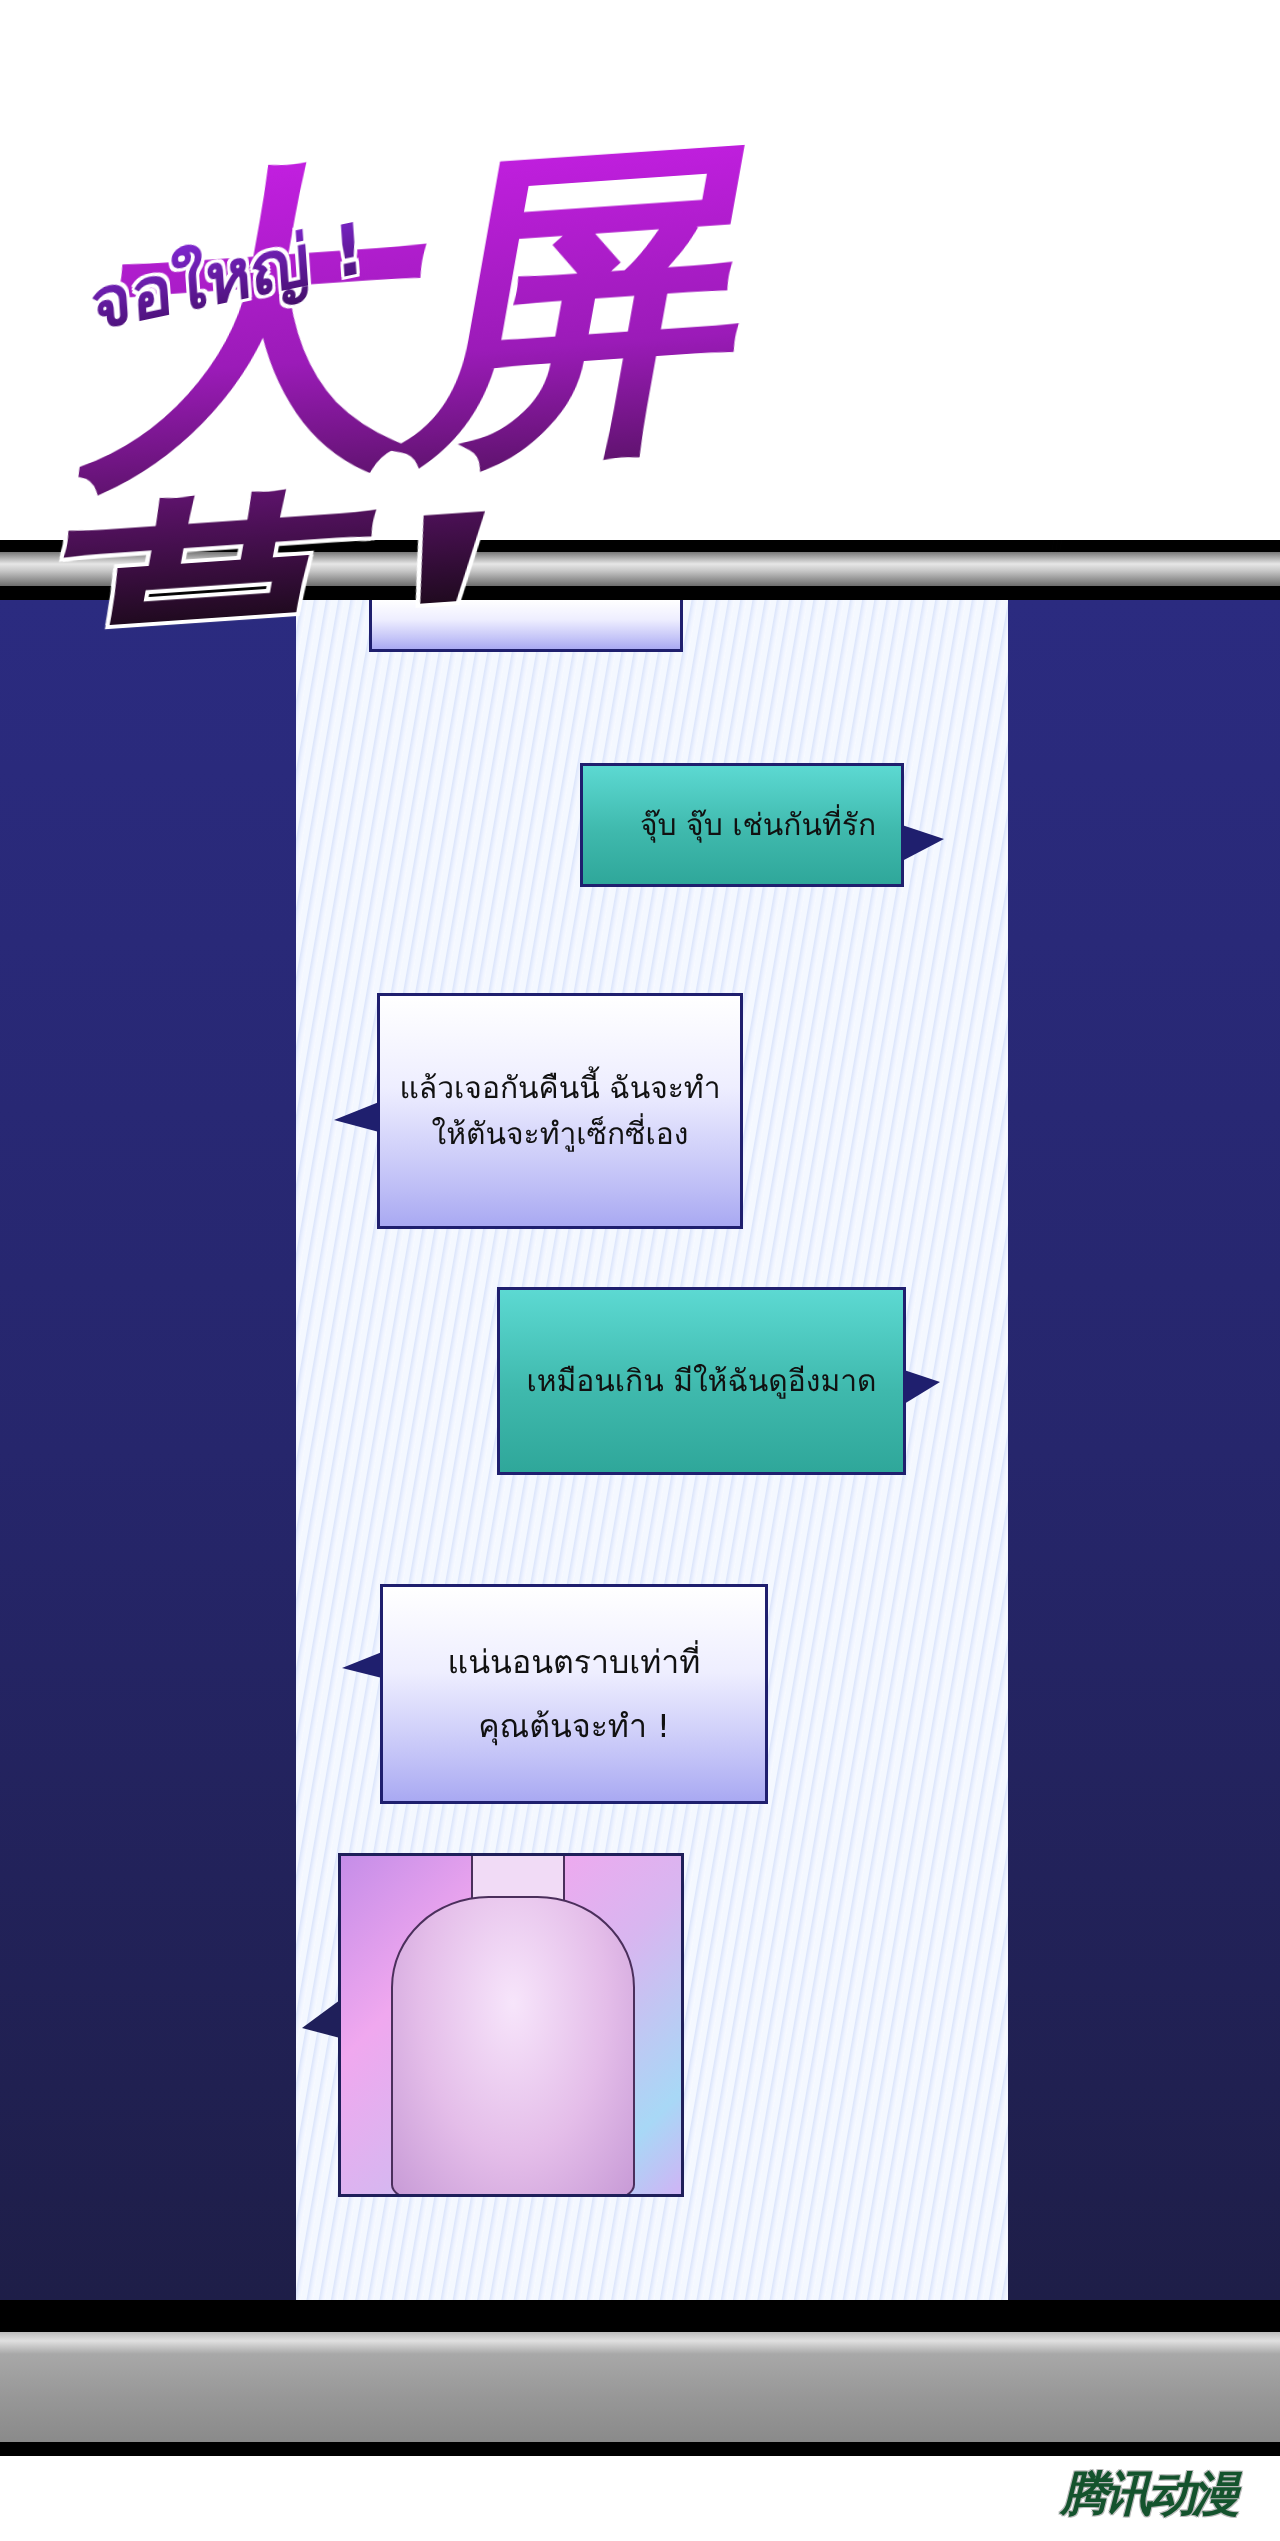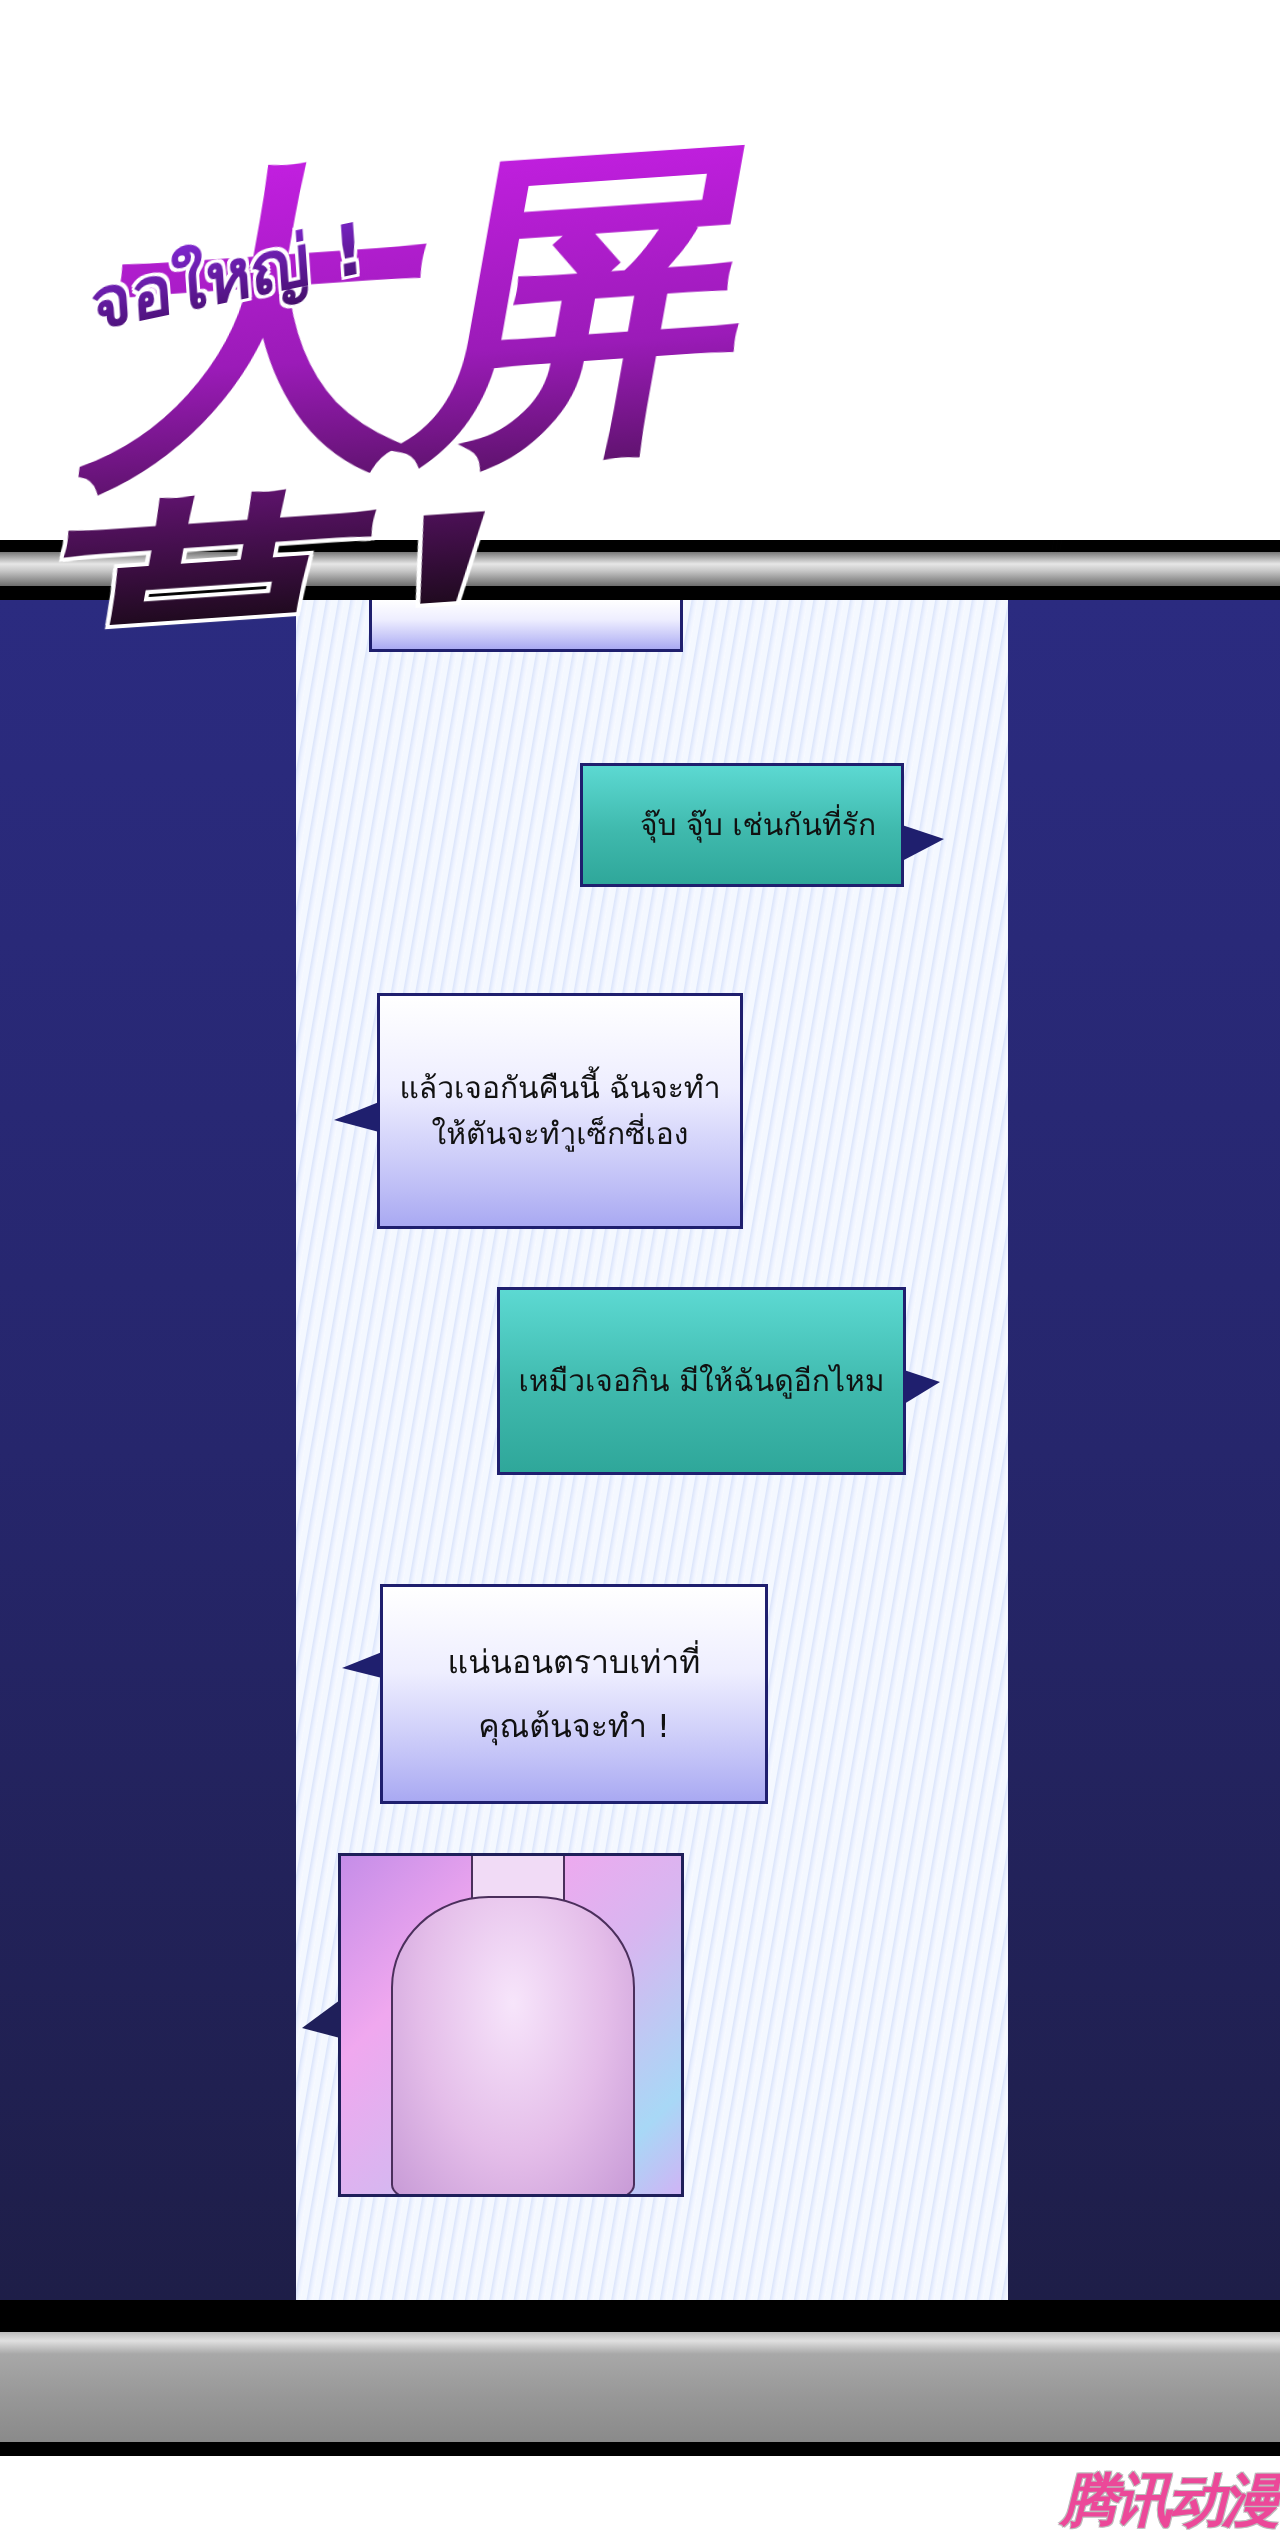--- a/index.html
+++ b/index.html
@@ -21,21 +21,21 @@
     background:repeating-linear-gradient(100deg,#f4f8ff 0px,#f4f8ff 5px,#dde6fb 6px,#eef3ff 9px,#f8faff 12px);}
   .bubble{position:absolute;border:3px solid #1f1f6e;box-sizing:border-box;display:flex;align-items:center;justify-content:center;text-align:center;color:#111;font-size:30px;line-height:1.55;}
   .teal{background:linear-gradient(180deg,#5cd9d2 0%,#3fb9ad 55%,#2fa79a 100%);}
   .lav{background:linear-gradient(180deg,#ffffff 0%,#eeeeff 40%,#c2c2f7 80%,#a9a9f2 100%);}
   .tail{position:absolute;width:0;height:0;}
   .photo{position:absolute;border:3px solid #1f1f5a;box-sizing:border-box;overflow:hidden;
     background:linear-gradient(135deg,#c58de8 0%,#f0a8ef 30%,#d8b6f0 55%,#a8d8f6 85%,#cfb4f5 100%);}
   .torso{position:absolute;left:50px;top:40px;width:240px;height:300px;border-radius:40% 40% 10% 10%/30% 30% 5% 5%;
     background:radial-gradient(ellipse at 50% 35%,#f7e5fb 0%,#e4bde9 55%,#c79ad6 100%);border:2px solid #4b2f5c;}
   .neck{position:absolute;left:130px;top:0;width:90px;height:60px;background:#f1dbf6;border-left:2px solid #4b2f5c;border-right:2px solid #4b2f5c;}
-  .watermark{left:1060px;top:2462px;font-size:58px;font-weight:bold;color:#ec4899;letter-spacing:-4px;font-style:italic;
+  .watermark{left:1060px;top:2462px;font-size:48px;font-weight:bold;color:#14532d;letter-spacing:-4px;font-style:italic;
     text-shadow:1px 1px 0 #bcbcbc,-1px -1px 0 #bcbcbc,1px -1px 0 #bcbcbc,-1px 1px 0 #bcbcbc;}
 </style>
 </head>
 <body>
 
 <div class="abs title-th">จอใหญ่ !</div>
 <div class="abs title-cn">大屏幕!</div>
 
 <div class="abs bar-black" style="top:540px;height:12px;"></div>
 <div class="abs bar-gray-top" style="top:552px;height:34px;"></div>
@@ -54,21 +54,21 @@
   <div class="bubble lav" style="left:81px;top:393px;width:366px;height:236px;justify-content:center;">
     <div>
       <div>แล้วเจอกันคืนนี้ ฉันจะทำ</div>
       <div>ให้ตันจะทำูเซ็กซี่เอง</div>
     </div>
   </div>
   <div class="tail" style="left:38px;top:502px;border-top:18px solid transparent;border-bottom:12px solid transparent;border-right:45px solid #1f1f6e;"></div>
 
   <div class="bubble teal" style="left:201px;top:687px;width:409px;height:188px;">
     <div>
-      <div>เหมืวเจอกิน มีให้ฉันดูอีกไหม</div>
+      <div>เหมือนเกิน มีให้ฉันดูอีงมาด</div>
     </div>
   </div>
   <div class="tail" style="left:608px;top:770px;border-top:12px solid transparent;border-bottom:22px solid transparent;border-left:36px solid #1f1f6e;"></div>
 
   <div class="bubble lav" style="left:84px;top:940px;width:388px;height:220px;font-size:32px;line-height:2;margin-top:44px;">
     <div>
       <div>แน่นอนตราบเท่าที่</div>
       <div>คุณต้นจะทำ !</div>
     </div>
   </div>

